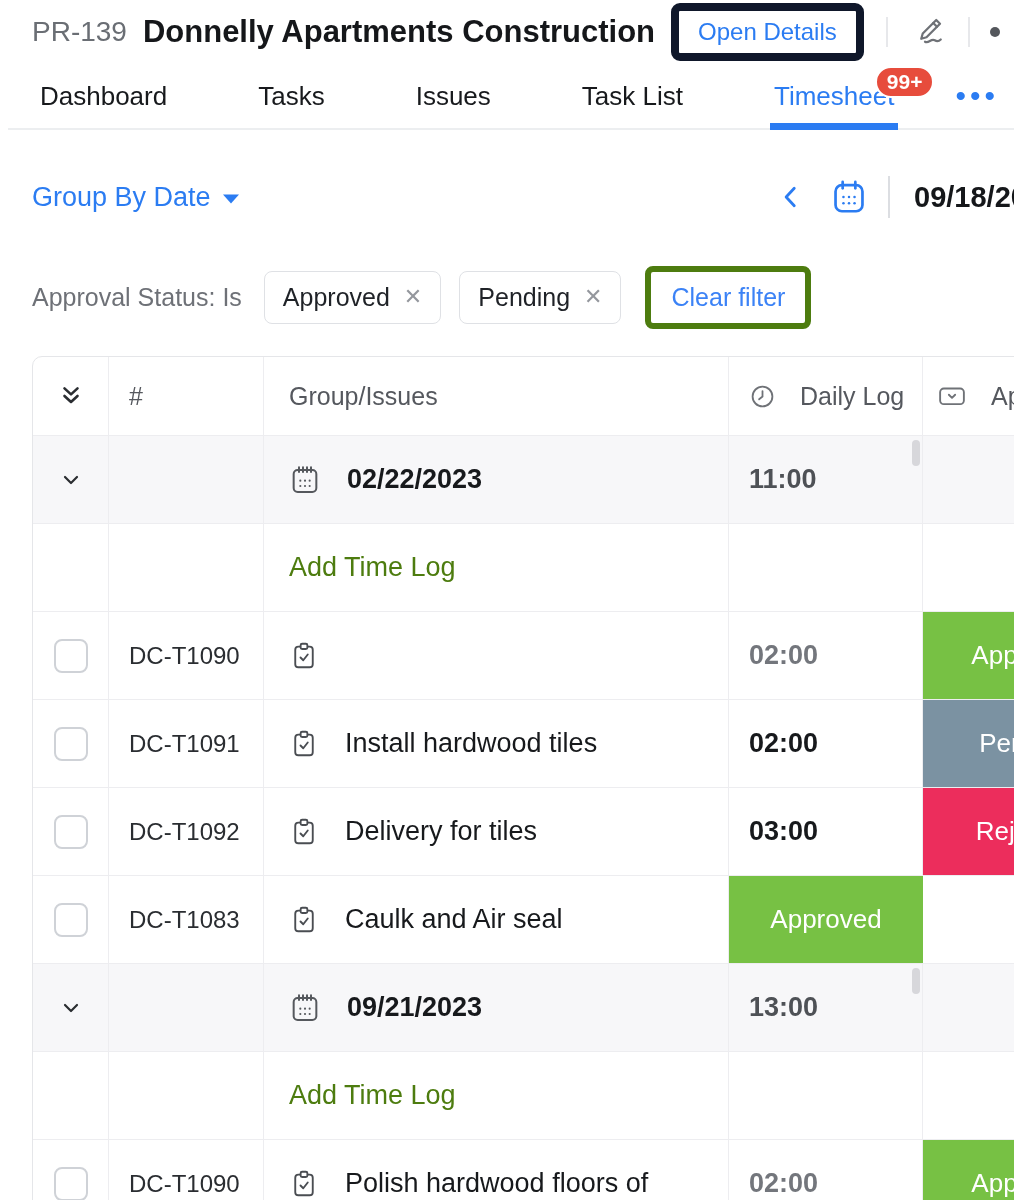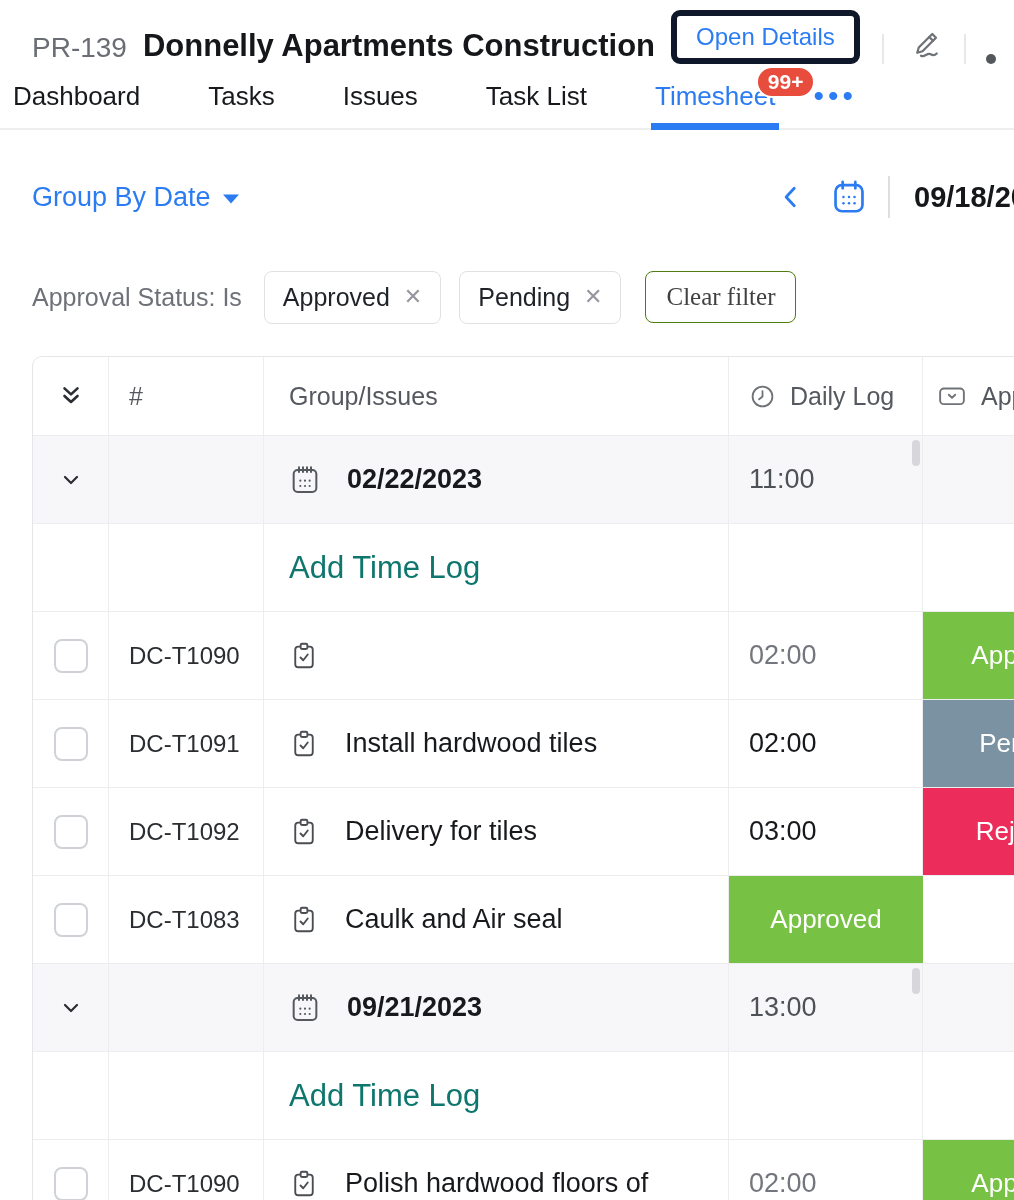--- a/index.html
+++ b/index.html
@@ -1,33 +1,33 @@
 <!DOCTYPE html>
 <html><head>
 <meta charset="utf-8">
 <style>
   * { margin:0; padding:0; box-sizing:border-box; }
   html,body { width:1014px; height:1200px; overflow:hidden; background:#fff;
     font-family:"Liberation Sans", sans-serif; }
   .app { position:relative; width:1014px; height:1200px; overflow:hidden; background:#fff; }
 
   
-  .top { height:64px; display:flex; align-items:flex-end; padding-left:32px; white-space:nowrap; }
+  .top { height:64px; display:flex; align-items:center; padding-left:32px; white-space:nowrap; }
   .proj-id { font-size:28px; color:#6a6e74; margin-right:16px; flex:0 0 auto; }
   .proj-title { font-size:31px; font-weight:bold; color:#15171a; max-width:552px; overflow:hidden; flex:0 1 auto; }
-  .open-details { flex:0 0 auto; margin-left:16px; border:6px solid #0f172a; color:#2b7cf2; background:#fff;
+  .open-details { flex:0 0 auto; margin-left:16px; border:8px solid #0f172a; color:#2b7cf2; background:#fff;
     font-size:24px; border-radius:9px; padding:7px 19px; font-family:inherit; cursor:pointer; }
   .vdiv { width:2px; height:30px; background:#e7e8eb; flex:0 0 auto; }
   .pen-wrap { margin:0 22px; flex:0 0 auto; display:flex; }
   .dot-more { width:10px; height:10px; border-radius:50%; background:#54575c; margin-left:20px; flex:0 0 auto; }
   .d1 { margin-left:22px; }
 
   
-  .tabs { height:66px; display:flex; align-items:center; gap:68px; padding-left:13px;
-    border-bottom:2px solid #eceef0; position:relative; }
+  .tabs { height:66px; display:flex; align-items:center; gap:91px; padding-left:32px;
+    border-bottom:2px solid #eceef0; position:relative;margin-left:8px; }
   .tab { font-size:26px; color:#17191c; position:relative; cursor:pointer; height:100%;
     display:flex; align-items:center; flex:0 0 auto; }
   .tab.active { color:#2b7cf2; }
   .tab.active::after { content:""; position:absolute; left:-4px; right:-4px; bottom:-2px; height:7px; background:#2b7cf2; }
   .tab-badge { position:absolute; top:2px; right:-40px; background:#e74c3c; color:#fff; font-size:21px;
     font-weight:bold; padding:3px 10px 4px; border-radius:16px; border:2px solid #fff; line-height:1; }
   .tabs-more { color:#2b7cf2; font-size:30px; letter-spacing:4px; margin-left:-30px; cursor:pointer; flex:0 0 auto; }
 
   
   .toolbar { margin-top:36px; height:62px; position:relative; }
@@ -40,43 +40,43 @@
   .cal-blue { display:flex; cursor:pointer; }
   .date-div { width:2px; height:42px; background:#dcdee2; margin:0 24px 0 20px; }
   .date-text { font-size:29px; font-weight:bold; color:#15171a; white-space:nowrap; }
 
   
   .filterbar { margin-top:40px; height:58px; display:flex; align-items:center; padding-left:32px; gap:18px; }
   .filter-label { font-size:25px; color:#6e7177; margin-right:4px; }
   .chip { display:flex; align-items:center; gap:14px; border:1px solid #dfe1e5; border-radius:8px;
     background:#fff; padding:11px 18px; font-size:25px; color:#1f2227; cursor:default; }
   .chip-x { color:#94979d; font-size:22px; cursor:pointer; }
-  .clear-filter { margin-left:6px; border:1px solid #4d7c0f; color:#404040; background:#fff;
-    font-size:25px; border-radius:8px; padding:11px 20px; font-family:Liberation Serif, serif; cursor:pointer; }
+  .clear-filter { margin-left:6px; border:6px solid #4d7c0f; color:#3b82f6; background:#fff;
+    font-size:25px; border-radius:8px; padding:11px 20px; font-family:Liberation Sans, sans-serif; cursor:pointer; }
 
   
   .table { position:relative; margin:30px 0 0 32px; width:1098px;
     border:1px solid #e5e6e9; border-radius:10px 10px 0 0; background:#fff; }
   .trow { display:grid; grid-template-columns:76px 155px 465px 194px 208px; border-bottom:1px solid #ededf0; }
   .thead { height:79px; }
   .trow > .cell { display:flex; align-items:center; border-right:1px solid #ededf0; overflow:hidden; }
   .trow > .cell:last-child { border-right:none; }
   .c-expand { justify-content:center; }
   .c-id { padding-left:20px; }
   .c-task { padding-left:25px; gap:26px; }
-  .c-log { padding-left:20px; gap:14px; }
+  .c-log { padding-left:20px; gap:24px; }
   .c-status { padding:0; }
   .th-text { font-size:25px; color:#55585e; }
   .body-row { height:88px; }
   .row-group { background:#f7f7f9; }
   .task-id { font-size:24px; color:#2a2d31; }
   .task-name { font-size:27px; color:#17191c; white-space:nowrap; }
   .group-date { font-size:27px; font-weight:bold; color:#17191c; }
-  .add-log { font-size:31px; color:#0f766e; cursor:text; }
-  .time { font-size:27px; }
+  .add-log { font-size:27px; color:#4d7c0f; cursor:text; }
+  .time { font-size:27px;font-weight:bold; }
   .time.muted { color:#73767c; }
   .time.dark { color:#17191c; }
   .time.total { color:#4e5156; }
   .checkbox { width:34px; height:34px; border:2px solid #cfd2d7; border-radius:8px; background:#fff; cursor:pointer; }
   .status-block { width:100%; height:100%; display:flex; align-items:center; justify-content:center;
     color:#fff; font-size:26px; }
   .scroll-thumb { position:absolute; left:879px; width:8px; height:26px; border-radius:4px; background:#d7d7db; }
 </style>
 </head>
 <body>

